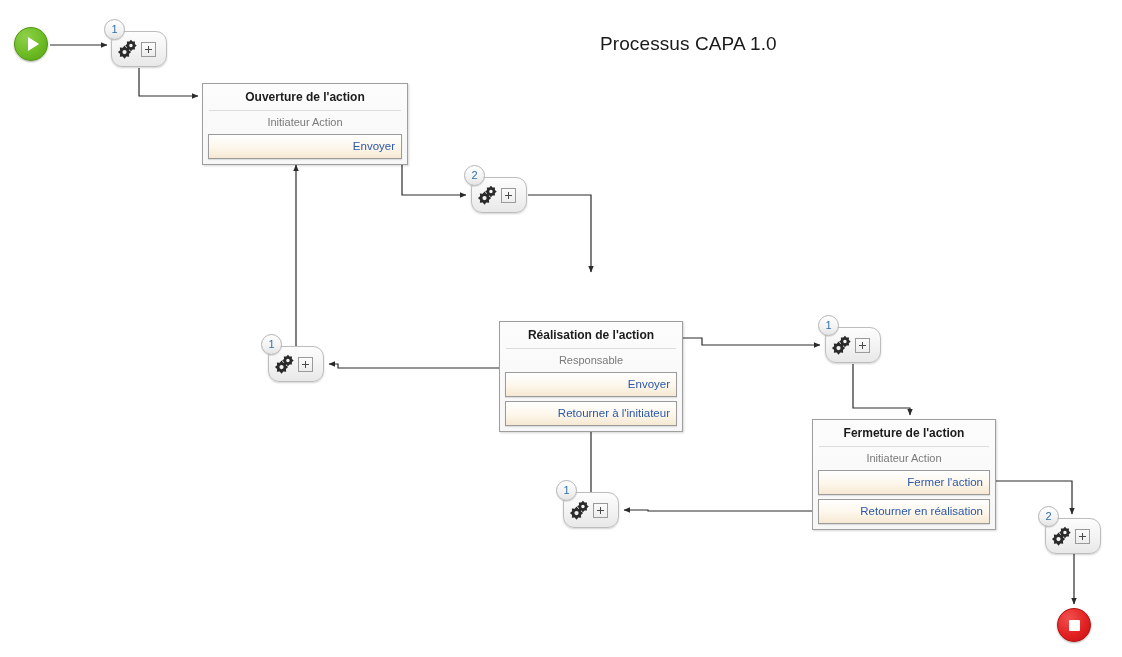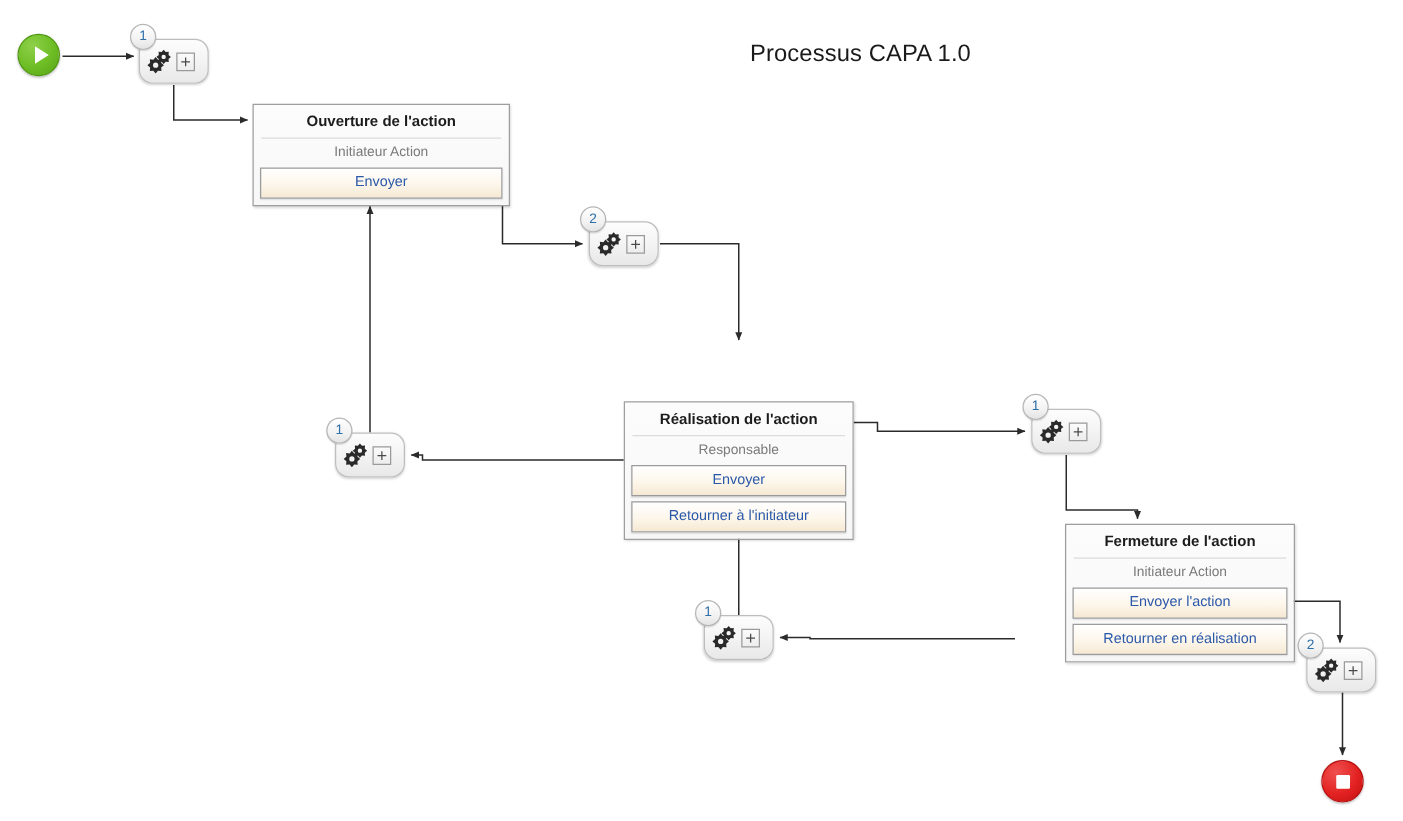--- a/index.html
+++ b/index.html
@@ -164,21 +164,21 @@
   }
   .task-actions {
     padding: 0 5px 5px 5px;
   }
   .action-btn {
     box-sizing: border-box;
     display: block;
     width: 100%;
     font-size: 11.5px;
     color: #2b58a8;
-    text-align: center;
+    text-align: right;
     padding: 4px 6px 5px 6px;
     margin-bottom: 4px;
     border: 1px solid #9b9b9b;
     background: linear-gradient(to bottom, #ffffff 0%, #fdf7ec 52%, #f6e9d3 100%);
     box-shadow: 0 1px 1px rgba(0,0,0,0.10);
     white-space: nowrap;
     overflow: hidden;
     cursor: pointer;
     line-height: 14px;
   }
@@ -276,23 +276,23 @@
         </div>
       </div>
       <div class="task-box" style="left: 499px; top: 276px; width: 184px; margin-top: 45px;">
         <div class="task-title">Réalisation de l'action</div>
         <div class="task-role">Responsable</div>
         <div class="task-actions">
           <div class="action-btn">Envoyer</div>
           <div class="action-btn">Retourner à l'initiateur</div>
         </div>
       </div>
-      <div class="task-box" style="left: 812px; top: 419px; width: 184px; margin-left: 40px;">
+      <div class="task-box" style="left: 812px; top: 419px; width: 184px;">
         <div class="task-title">Fermeture de l'action</div>
         <div class="task-role">Initiateur Action</div>
         <div class="task-actions">
-          <div class="action-btn">Envoyer l'action</div>
+          <div class="action-btn">Fermer l'action</div>
           <div class="action-btn">Retourner en réalisation</div>
         </div>
       </div>
     </div>
 
 </div>
 
 </body></html>

